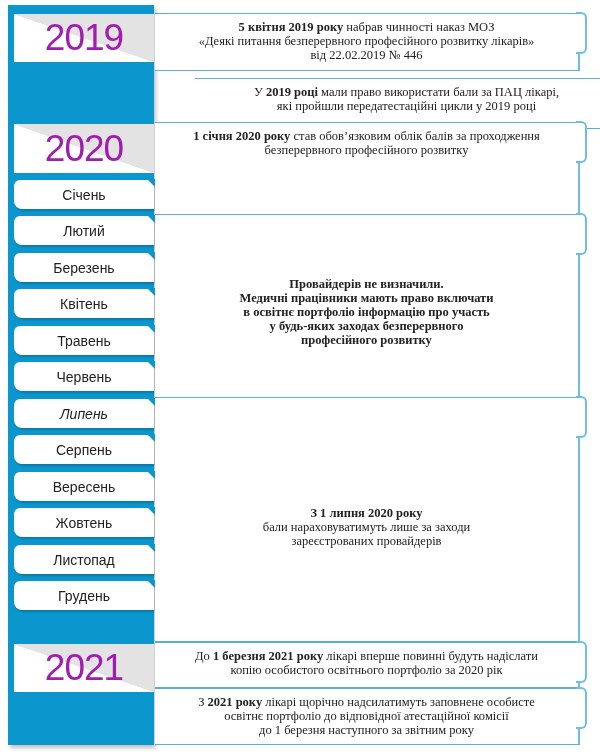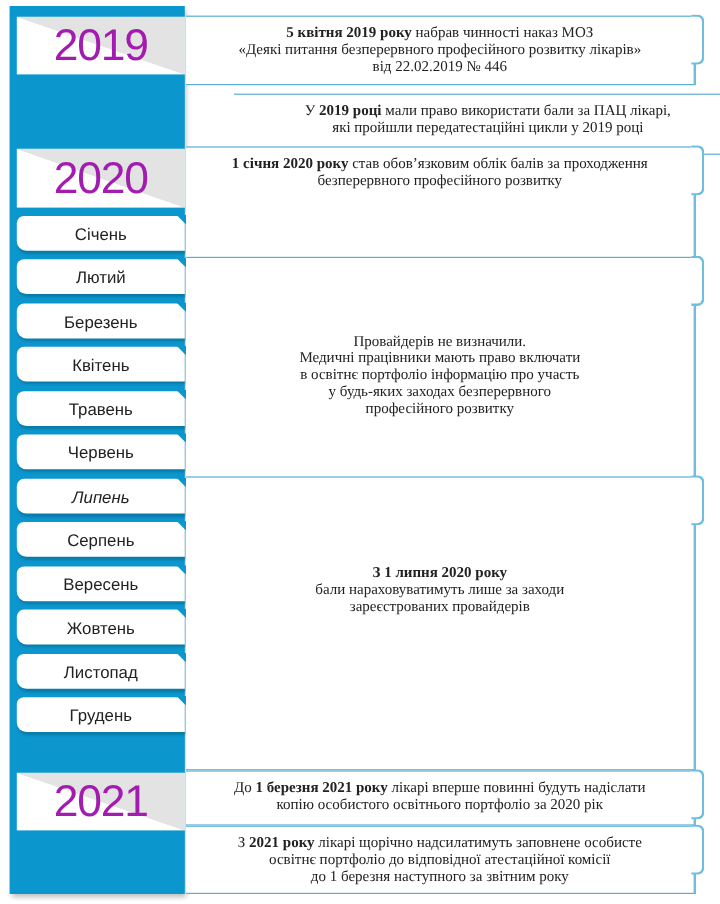--- a/index.html
+++ b/index.html
@@ -65,34 +65,34 @@
 </div>
 
 <div class="box" style="top:122px;height:104px;">
   <div class="tab"></div>
   <div class="txt">
     <span class="cline"><b>1 січня 2020 року</b><span> став обов’язковим облік балів за проходження</span></span>
     <span class="cline">безперервного професійного розвитку</span>
   </div>
 </div>
 
-<div class="box" style="top:214px;height:226px;">
+<div class="box" style="top:214px;height:226px;font-weight:bold;">
   <div class="tab"></div>
   <div class="txt" style="padding-top:62px;">
     <span class="cline">Провайдерів не визначили.</span>
     <span class="cline">Медичні працівники мають право включати</span>
     <span class="cline">в освітнє портфоліо інформацію про участь</span>
     <span class="cline">у будь-яких заходах безперервного</span>
     <span class="cline">професійного розвитку</span>
   </div>
 </div>
 
 <div class="box" style="top:397px;height:245px;">
   <div class="tab"></div>
-  <div class="txt" style="padding-top:72px;">
+  <div class="txt" style="padding-top:108px;">
     <span class="cline"><b>З 1 липня 2020 року</b></span>
     <span class="cline">бали нараховуватимуть лише за заходи</span>
     <span class="cline">зареєстрованих провайдерів</span>
   </div>
 </div>
 
 <div class="box" style="top:642px;height:46px;">
   <div class="tab"></div>
   <div class="txt">
     <span class="cline"><span>До </span><b>1 березня 2021 року</b><span> лікарі вперше повинні будуть надіслати</span></span>

